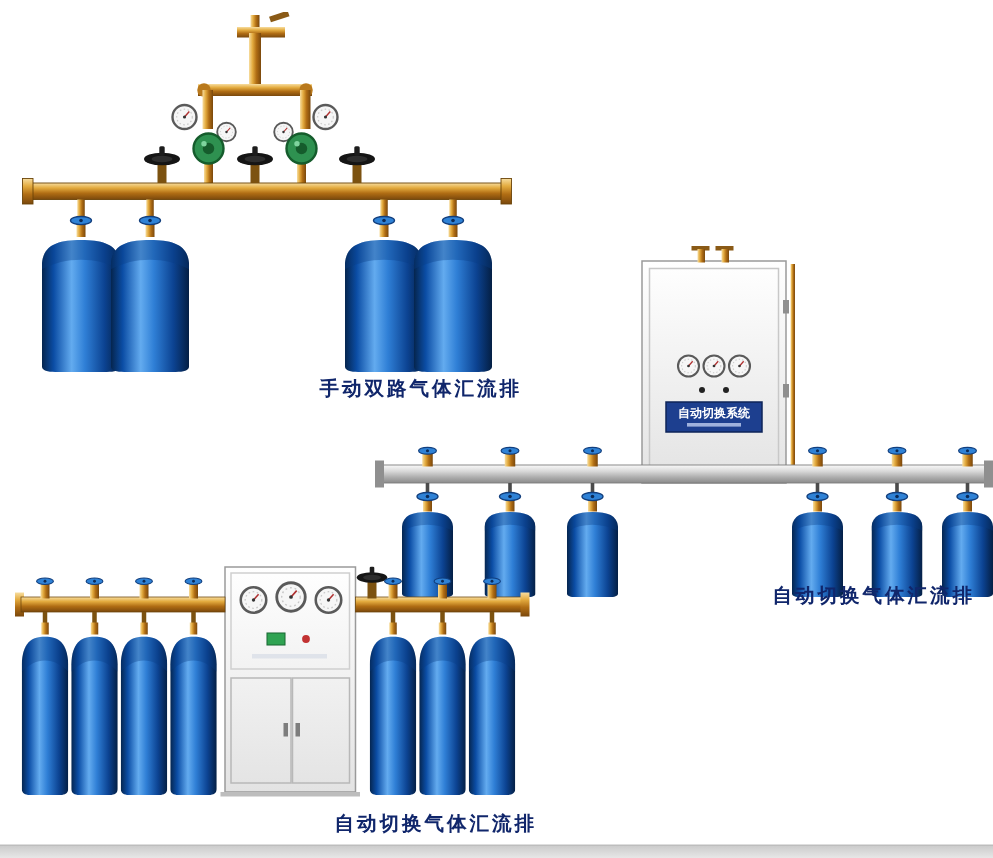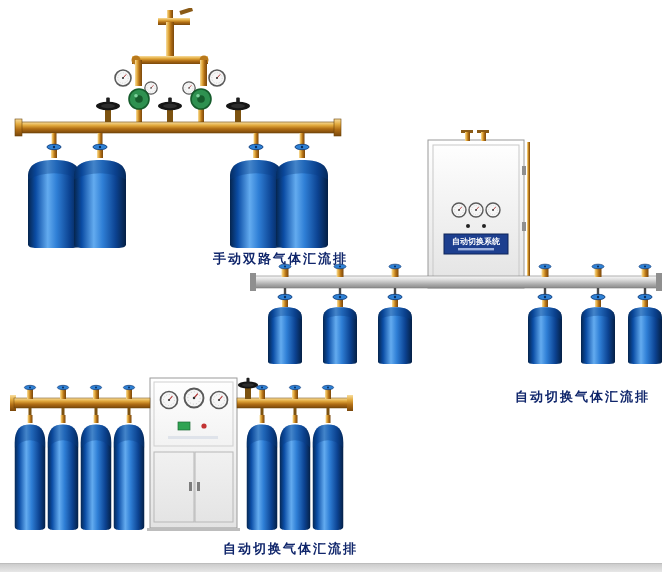--- a/index.html
+++ b/index.html
@@ -157,21 +157,21 @@
       </g>
 
       <use href="#cylSym" x="20" y="150" width="52" height="90"></use>
       <use href="#cylSym" x="66" y="150" width="52" height="90"></use>
       <use href="#cylSym" x="222" y="150" width="52" height="90"></use>
       <use href="#cylSym" x="268" y="150" width="52" height="90"></use>
     </svg>
   </div>
   <div class="caption" style="left:8px;top:250px;width:340px">手动双路气体汇流排</div>
 
-  <div class="scene" style="left:250px;top:130px">
+  <div class="scene" style="left:250px;top:164px">
     <svg width="412" height="240" viewBox="0 0 412 240">
 
       <rect x="277" y="12" width="3" height="134" fill="url(#brassV)"></rect>
 
       <g>
         <rect x="178" y="10" width="96" height="148" fill="url(#cabG)" stroke="#9a9a9a"></rect>
         <rect x="183" y="15" width="86" height="138" fill="none" stroke="#c8c8c8"></rect>
         <rect x="211" y="0" width="12" height="3" fill="#8a5a16"></rect>
         <rect x="227" y="0" width="12" height="3" fill="#8a5a16"></rect>
         <rect x="215" y="2" width="5" height="9" fill="url(#brassV)"></rect>

